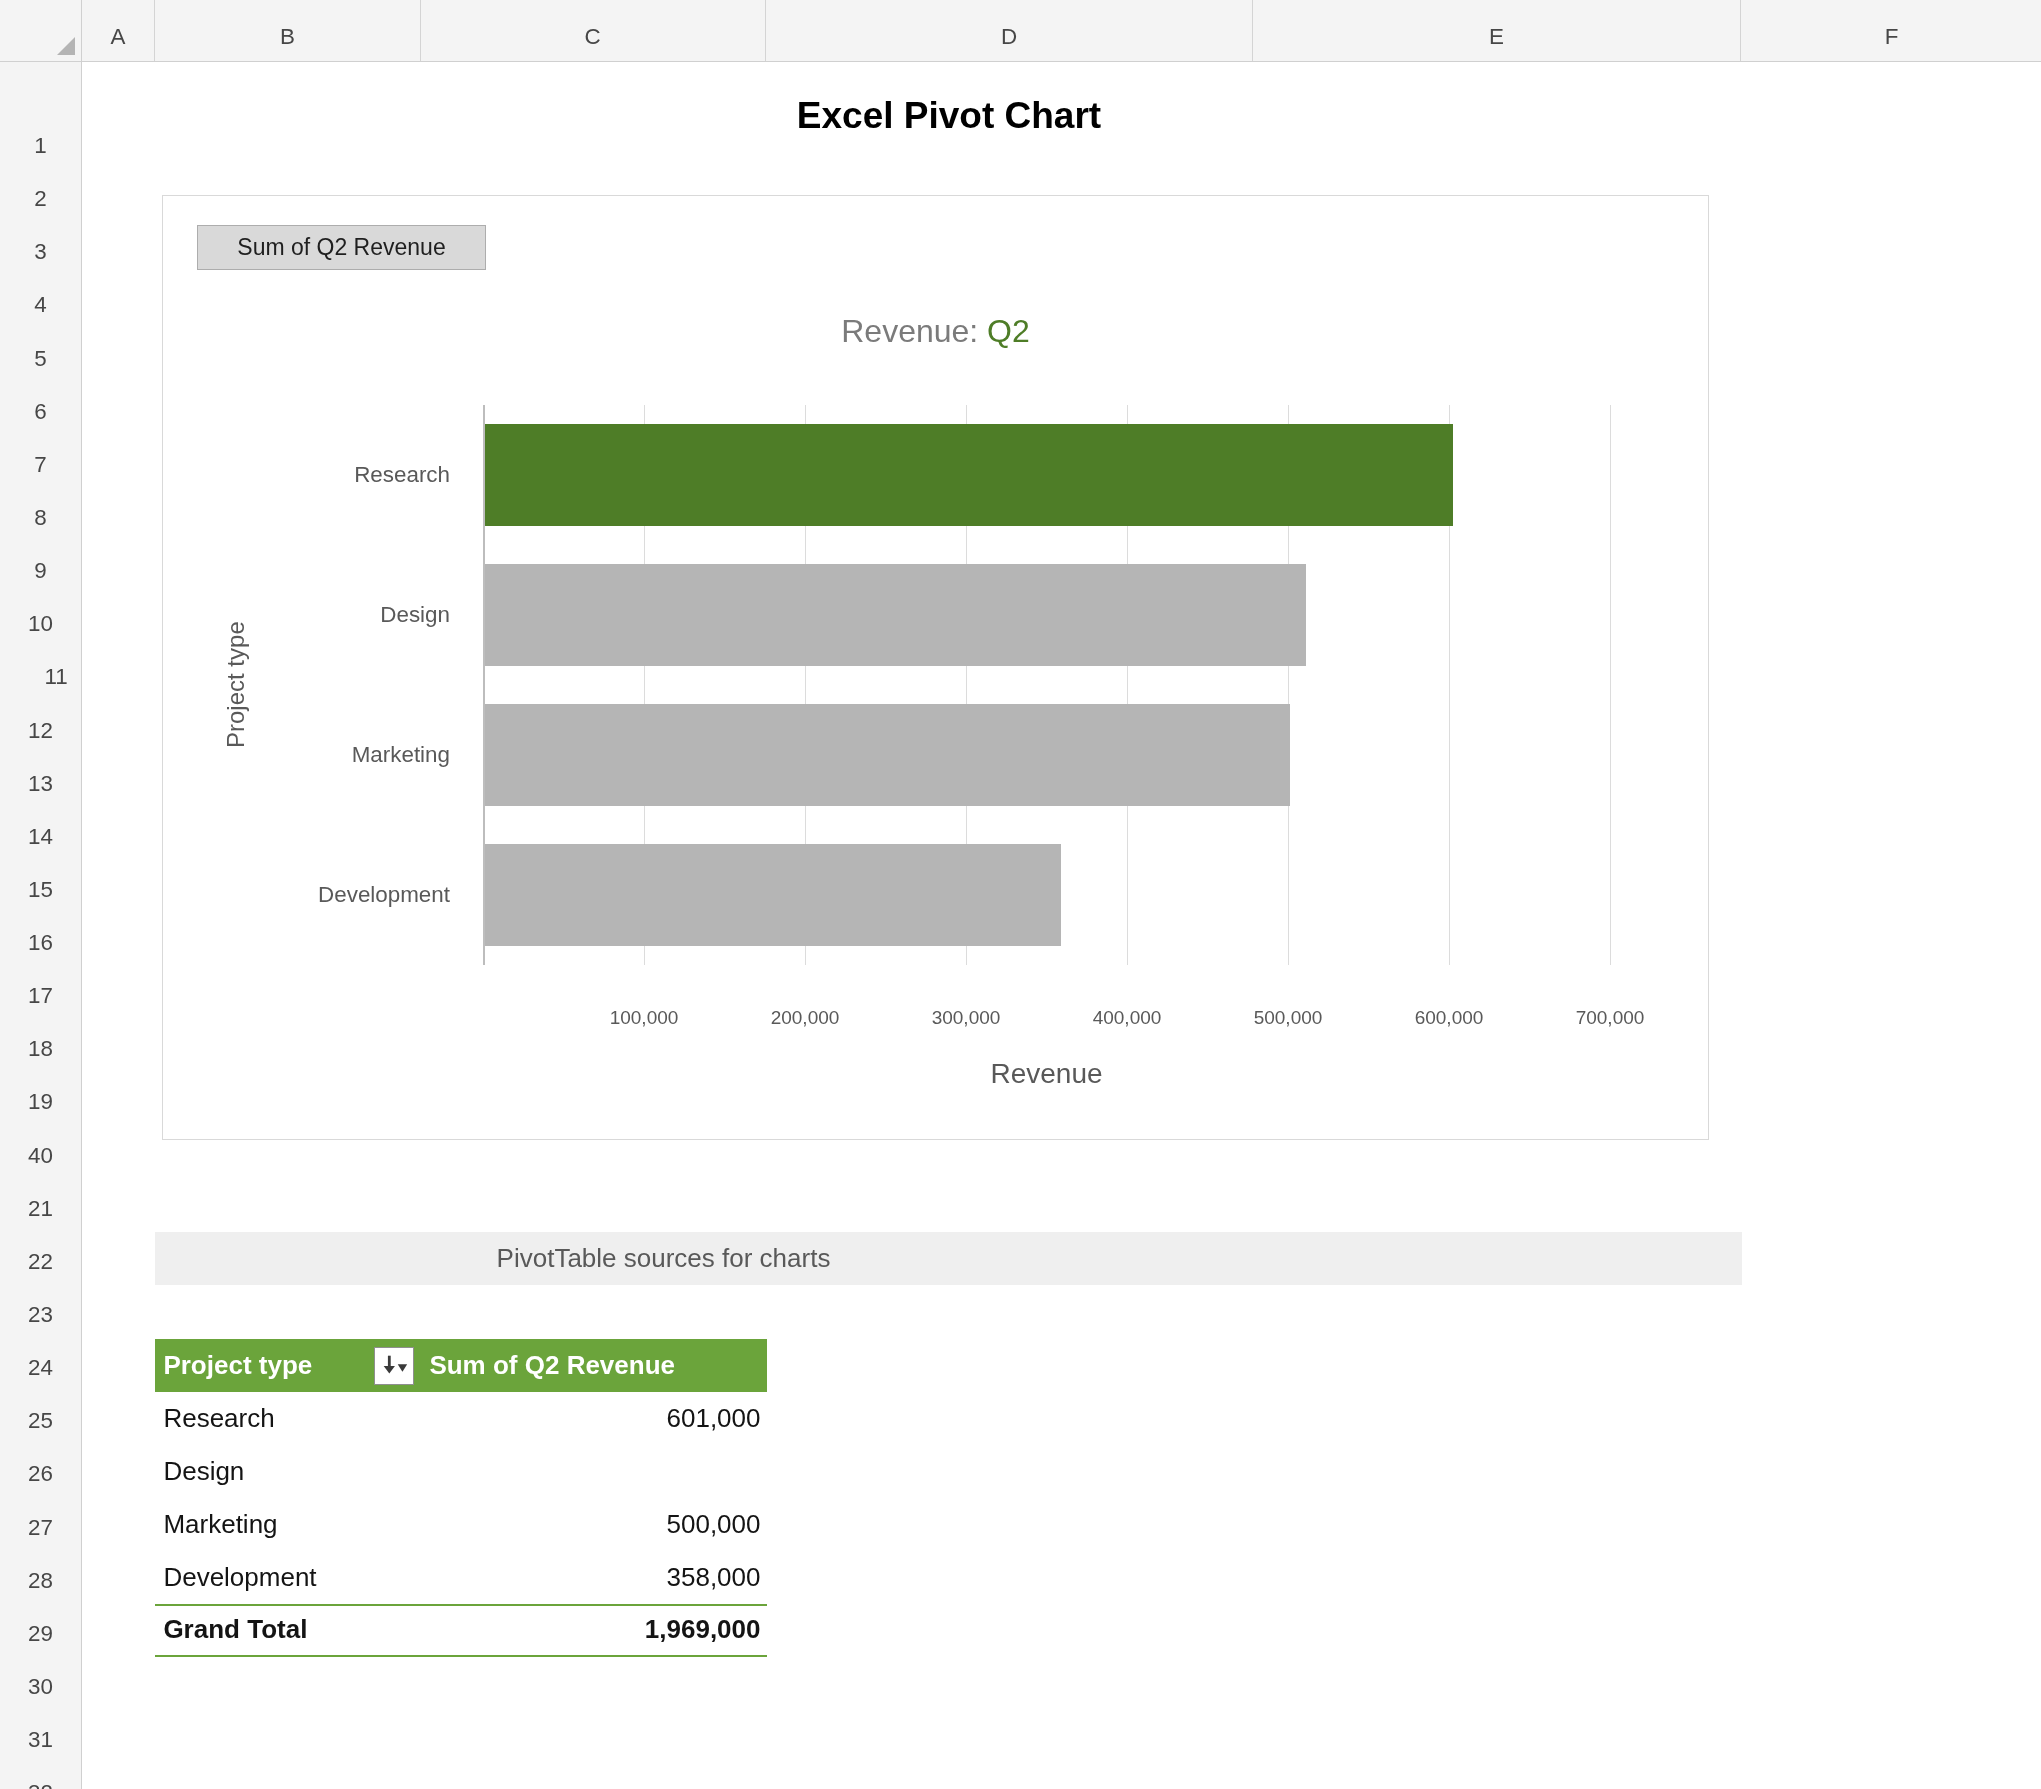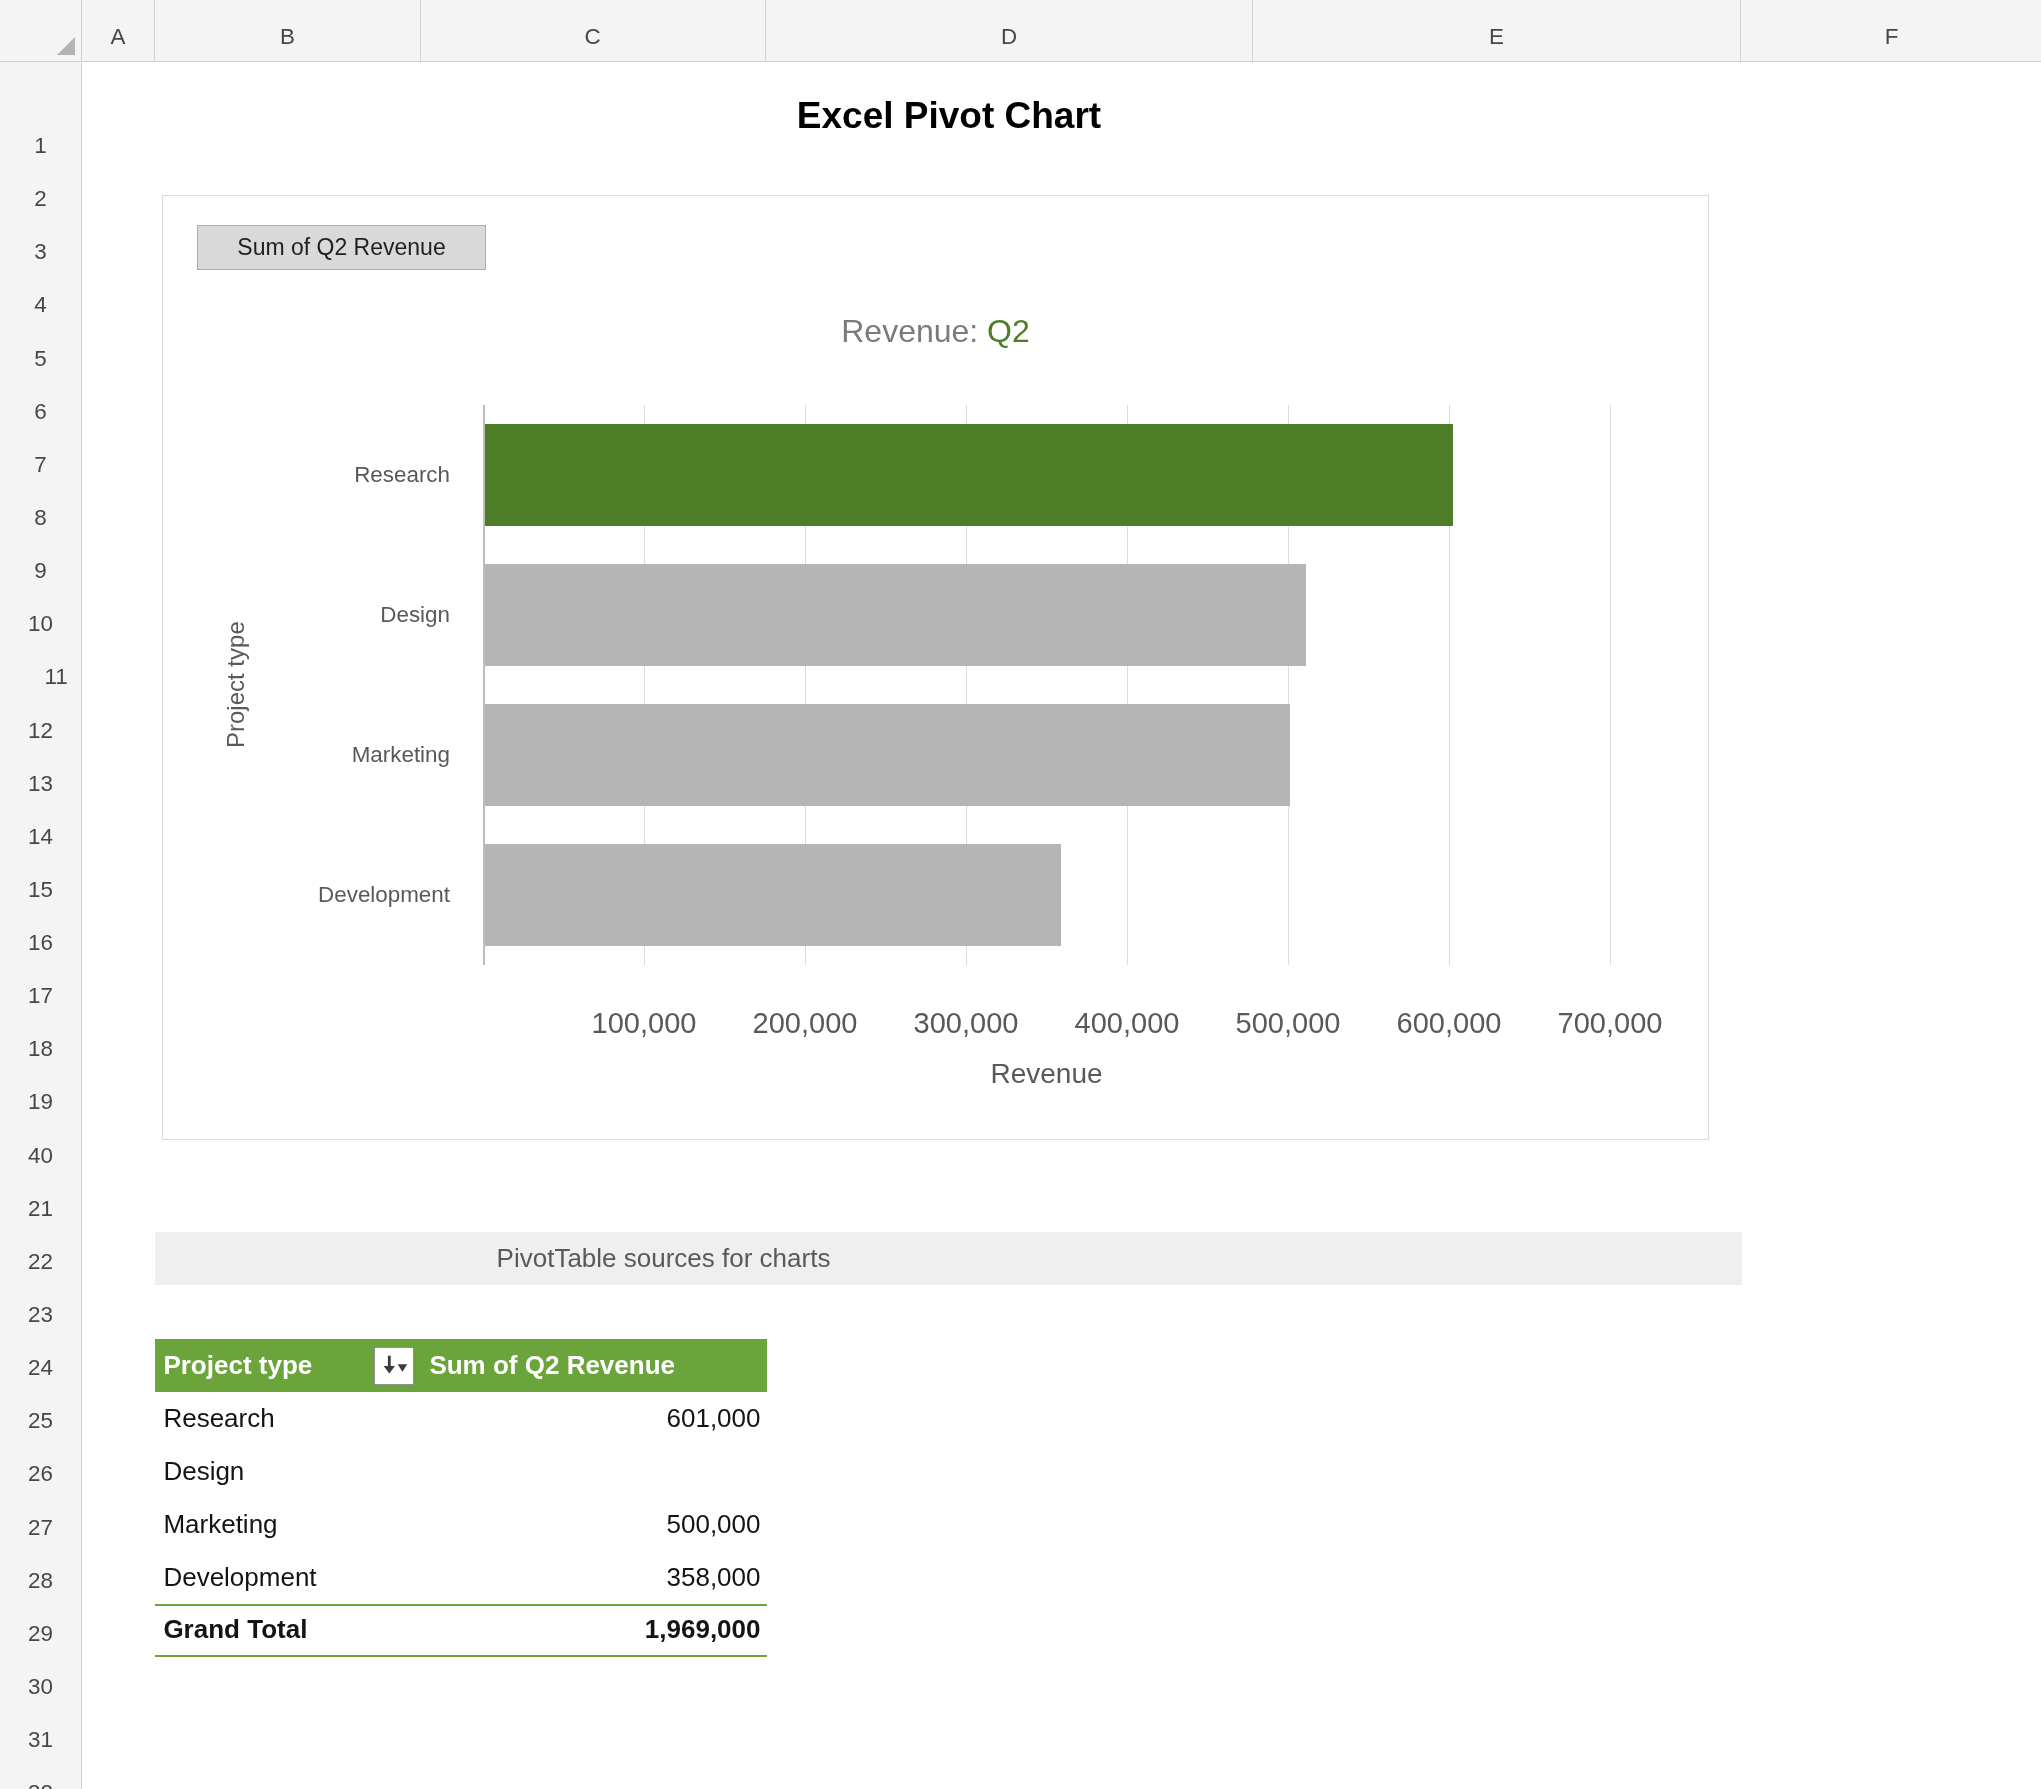--- a/index.html
+++ b/index.html
@@ -22,21 +22,21 @@
   .chart-box { position:absolute; left:162px; top:195px; width:1547px; height:945px; border:0.9px solid #d9d9d9; background:#fff; }
   .field-button { position:absolute; left:34px; top:29px; width:289px; height:45px; background:#d9d9d9; border:0.9px solid #adadad; display:flex; align-items:center; justify-content:center; font-size:23px; color:#1f1f1f; }
   .chart-title { position:absolute; left:0; top:117px; width:100%; text-align:center; font-size:32px; color:#7b7b7b; }
   .chart-title .highlight { color:var(--accent-green-dark,#4e7d27); }
 
   .plot-area { position:absolute; left:320px; top:209px; width:1127px; height:560px; }
   .gridline { position:absolute; top:0; height:560px; width:0.9px; background:#dcdcdc; }
   .axis-line { position:absolute; left:0; top:0; width:1.9px; height:560px; background:#bdbdbd; z-index:2; }
   .bar { position:absolute; left:1.9px; height:102px; z-index:1; }
   .cat-label { position:absolute; left:-320px; width:287px; text-align:right; font-size:22.4px; color:#595959; height:28px; line-height:28px; white-space:nowrap; }
-  .tick-label { position:absolute; top:602px; transform:translateX(-50%); font-size:29px; color:#595959; white-space:nowrap; }
+  .tick-label { position:absolute; top:602px; transform:translateX(-50%); font-size:19px; color:#595959; white-space:nowrap; }
   .x-axis-title { position:absolute; left:0; top:653px; width:1127px; text-align:center; font-size:28px; color:#595959; }
   .y-axis-title { position:absolute; left:-275px; top:0; width:56px; height:560px; display:flex; align-items:center; justify-content:center; writing-mode:vertical-rl; transform:rotate(180deg); font-size:24px; color:#595959; }
 
   
   .banner { position:absolute; left:155px; top:1232px; width:1587px; height:53px; background:var(--banner-bg,#efefef); }
   .banner-text { position:absolute; left:0; top:0; width:1017px; height:53px; line-height:53px; text-align:center; font-size:26px; color:#595959; }
 
   
   .pivot-table { position:absolute; left:155px; top:1339px; width:612px; font-size:26px; }
   .pt-header { position:relative; display:flex; height:53px; background:var(--accent-green,#6ba43b); color:#fff; font-weight:700; }

